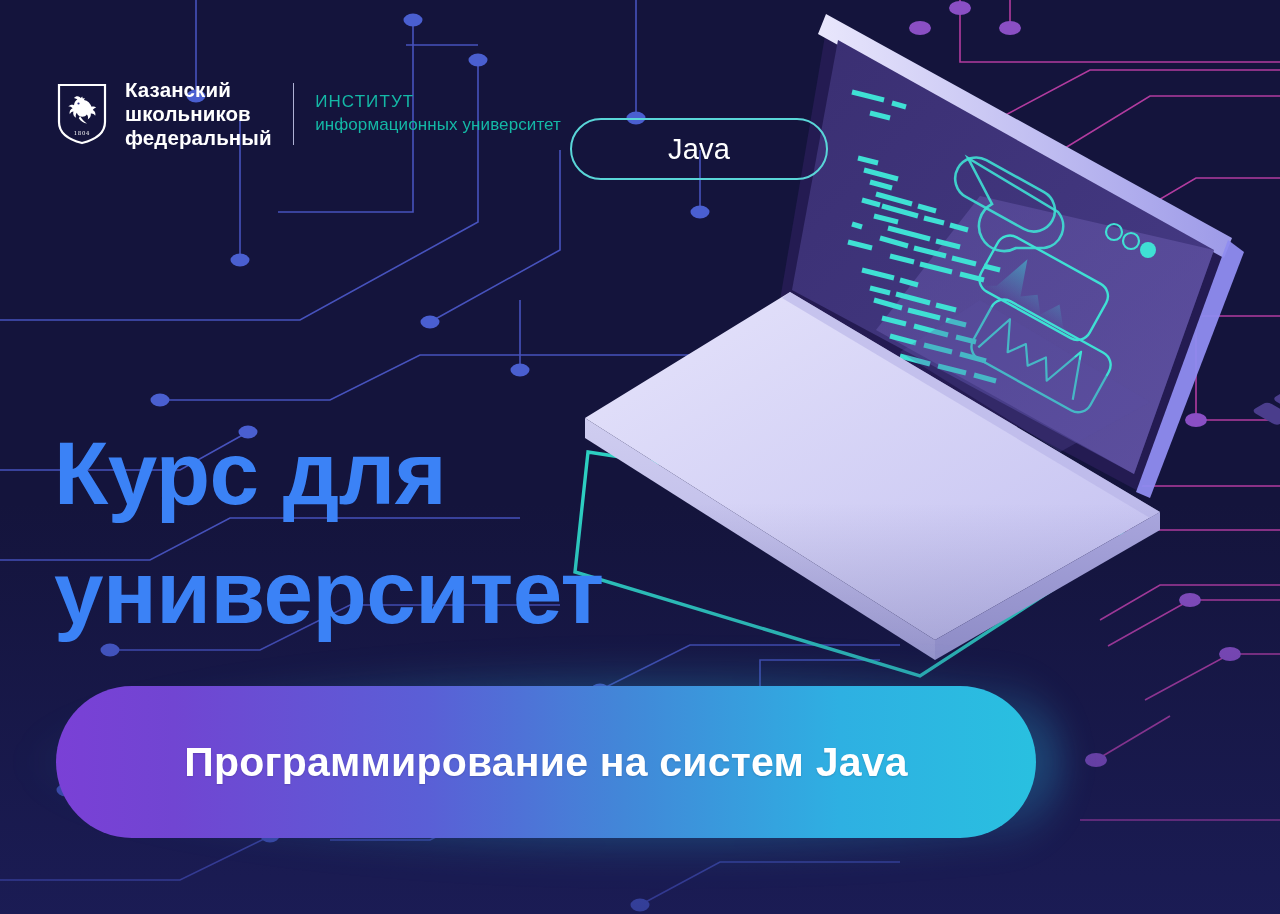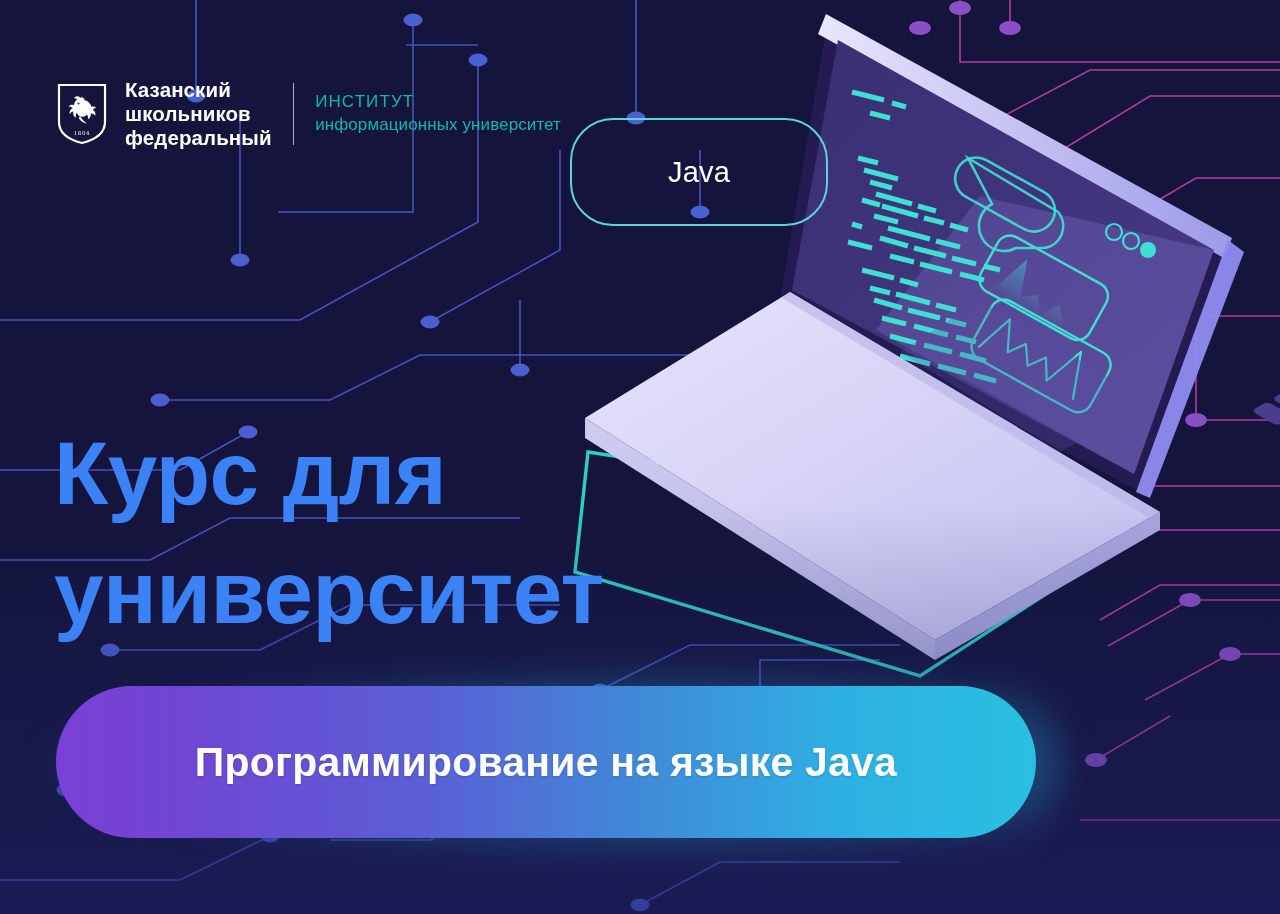--- a/index.html
+++ b/index.html
@@ -49,21 +49,21 @@
   .logo-sub{
     color:#14b8a6; font-weight:normal;
     font-size:17px; line-height:1.33; letter-spacing:.1px;
     white-space:nowrap;
   }
   .logo-sub .cap{ letter-spacing:1.1px; }
 
   
   .java-chip{
     position:absolute; left:570px; top:118px;
-    width:258px; height:108px;
+    width:258px; height:62px;
     border:2px solid #5ad6d8; border-radius:43px;
     background:transparent;
     display:flex; align-items:center; justify-content:center;
     z-index:18;
   }
   .java-chip span{
     color:#ffffff; font-size:29px; font-weight:500; letter-spacing:.2px;
   }
 
   
@@ -400,17 +400,17 @@
   </div>
 
   <h1 class="headline">
     <span class="l1">Курс для</span>
     <span class="l2">университет</span>
   </h1>
 
   <div class="cta-wrap">
     <div class="cta-glow"></div>
     <div class="cta">
-      <span>Программирование на языке Java</span>
+      <span>Программирование на систем Java</span>
     </div>
   </div>
 
 </div>
 
 </body></html>

